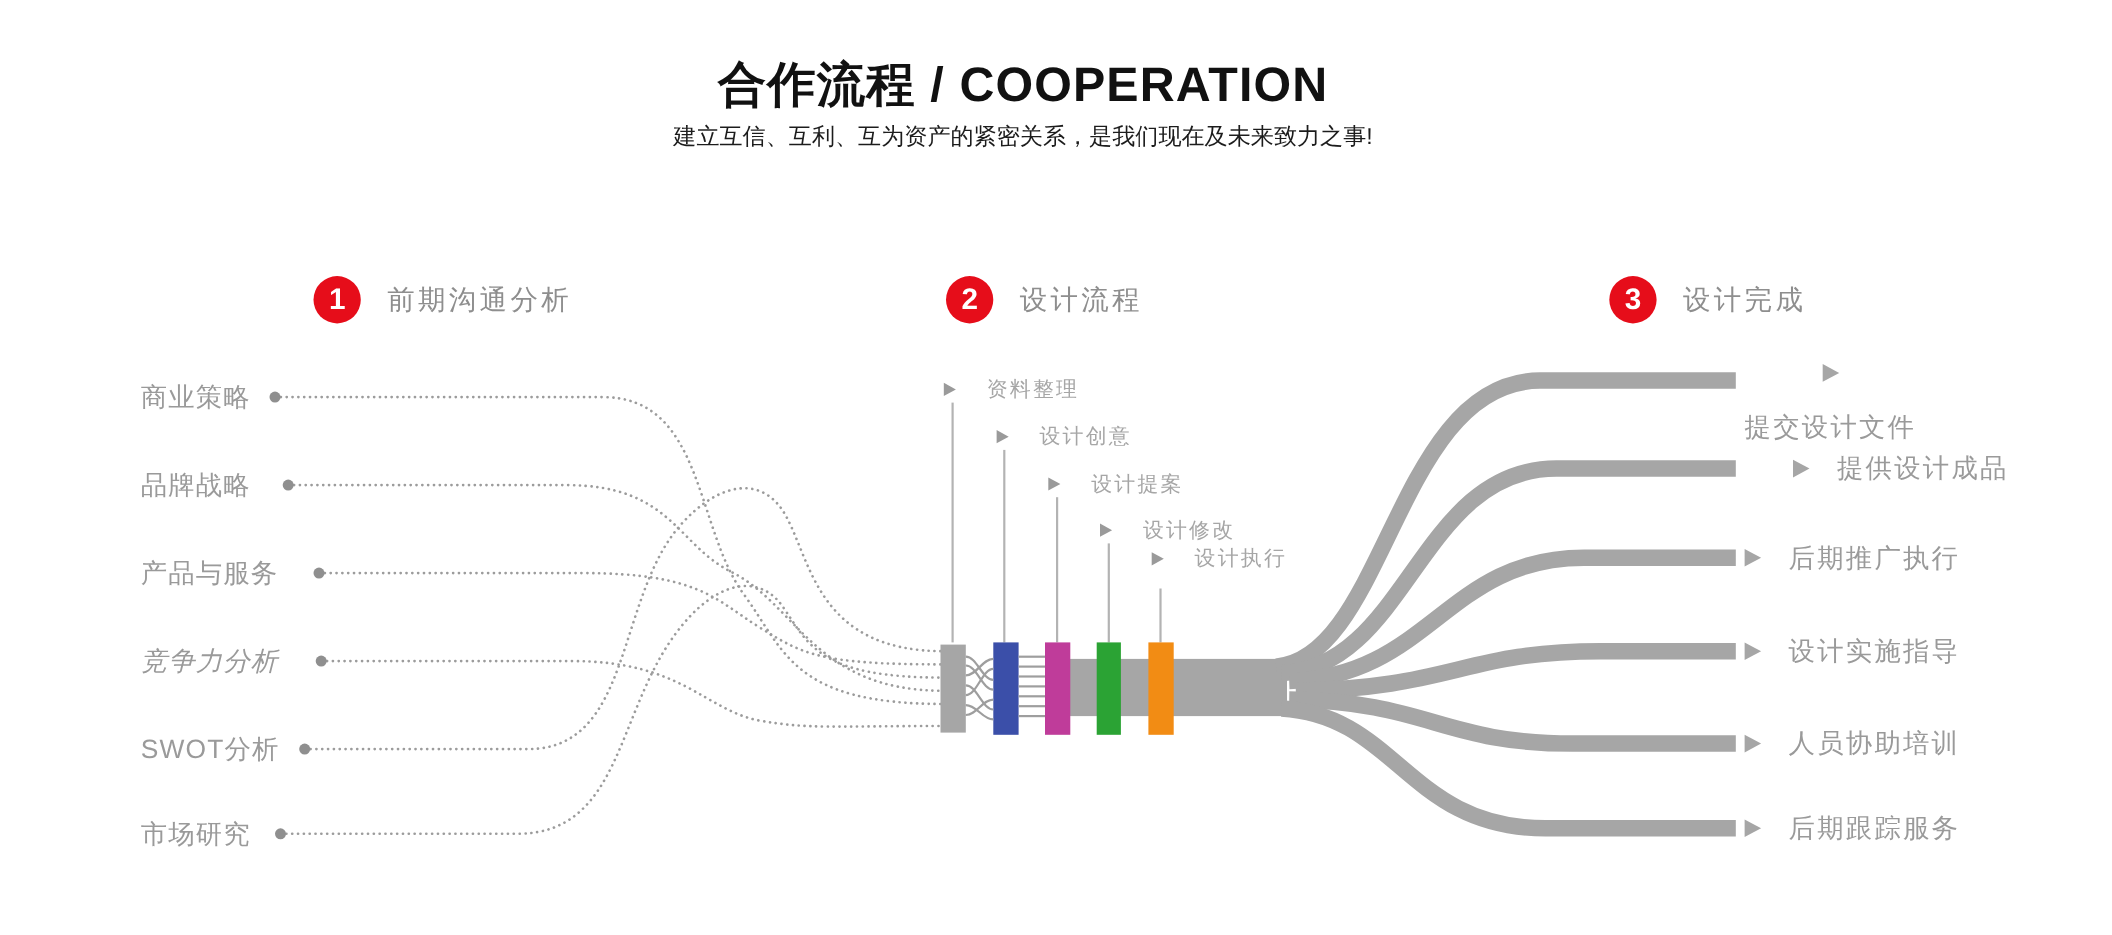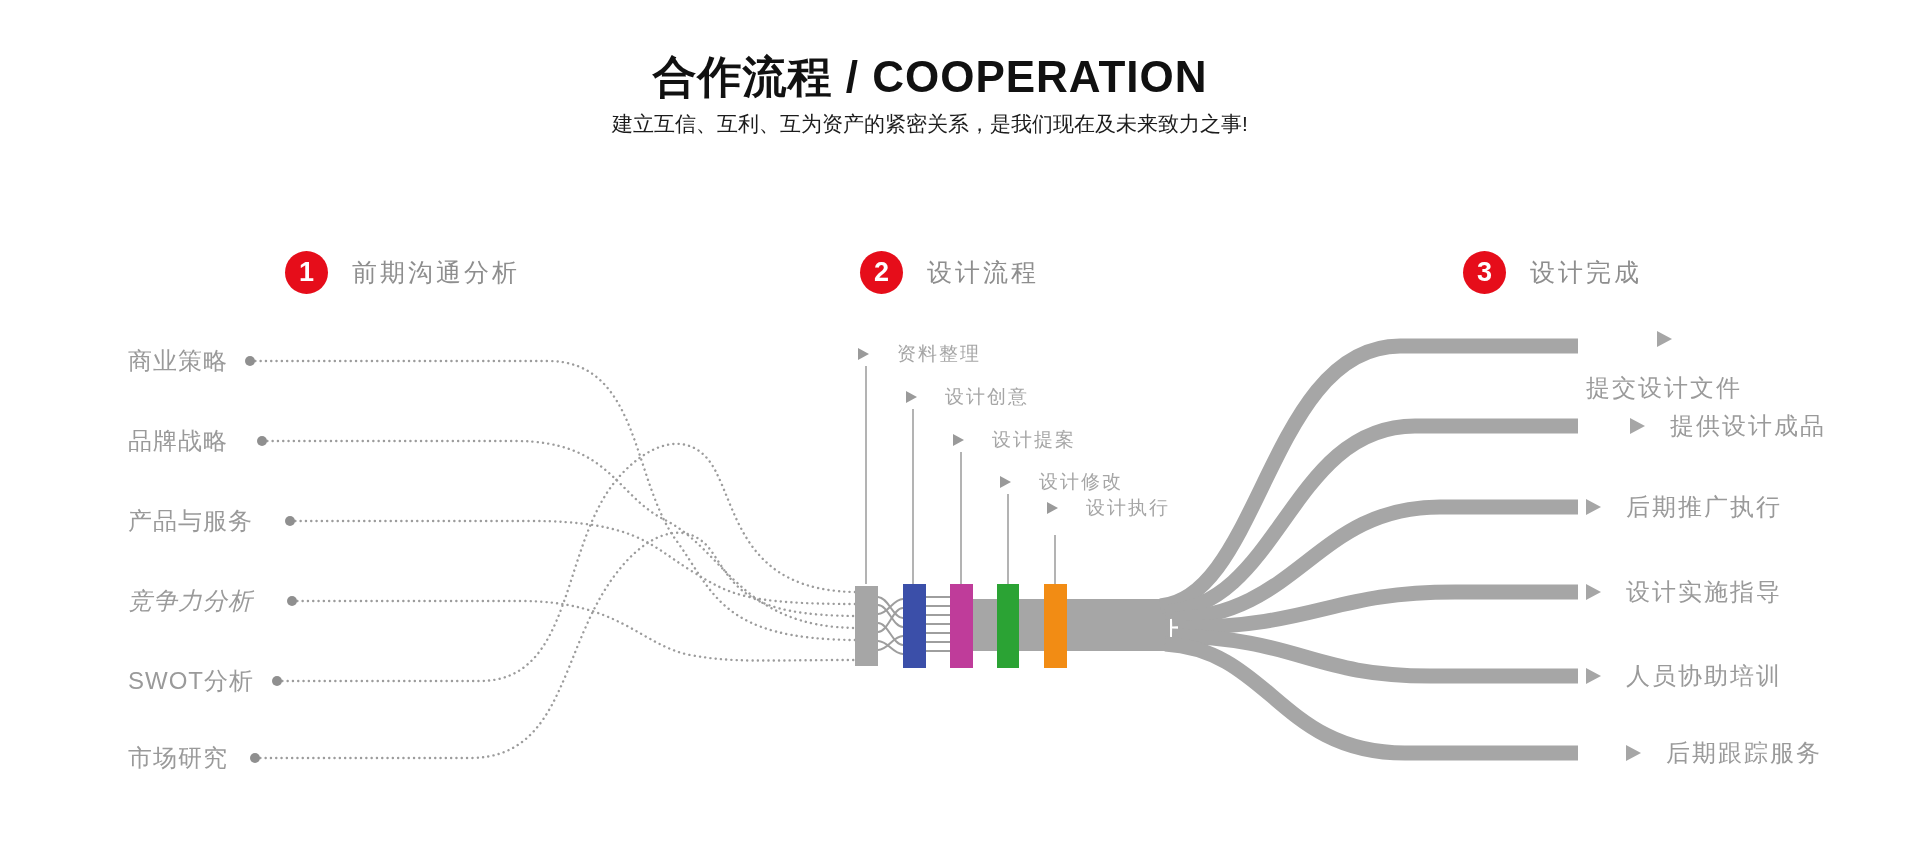--- a/index.html
+++ b/index.html
@@ -175,18 +175,18 @@
     <span>后期推广执行</span>
   </div>
   <div class="right-item" style="top:577px;justify-content:flex-end;">
     <span class="arrow-lg"></span>
     <span>设计实施指导</span>
   </div>
   <div class="right-item" style="top:661px;text-align:right;">
     <span class="arrow-lg"></span>
     <span>人员协助培训</span>
   </div>
-  <div class="right-item" style="top:738px;margin-left:40px;">
+  <div class="right-item" style="top:738px;">
     <span class="arrow-lg"></span>
     <span>后期跟踪服务</span>
   </div>
 
 </div>
 
 </body></html>

